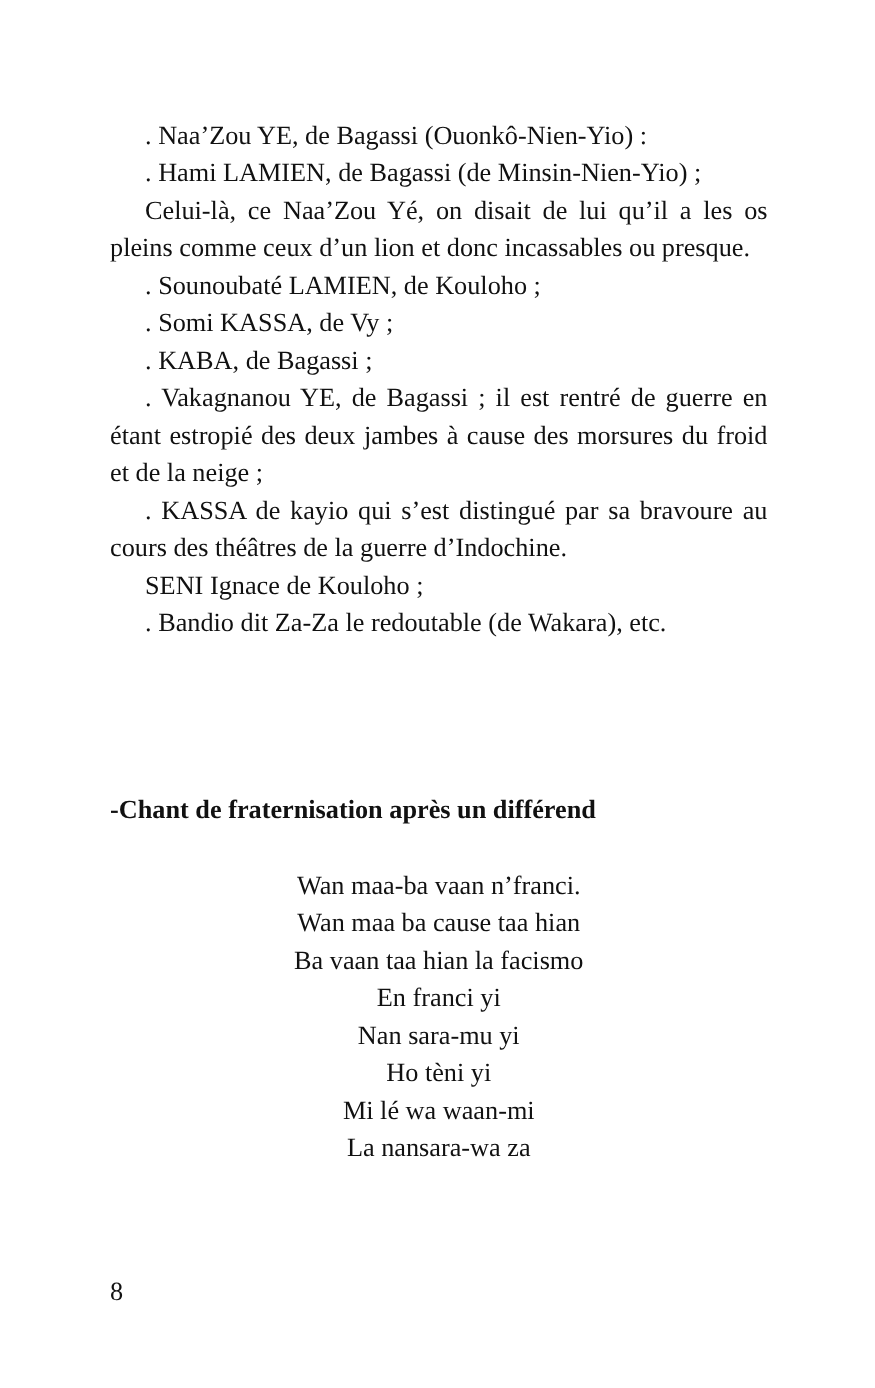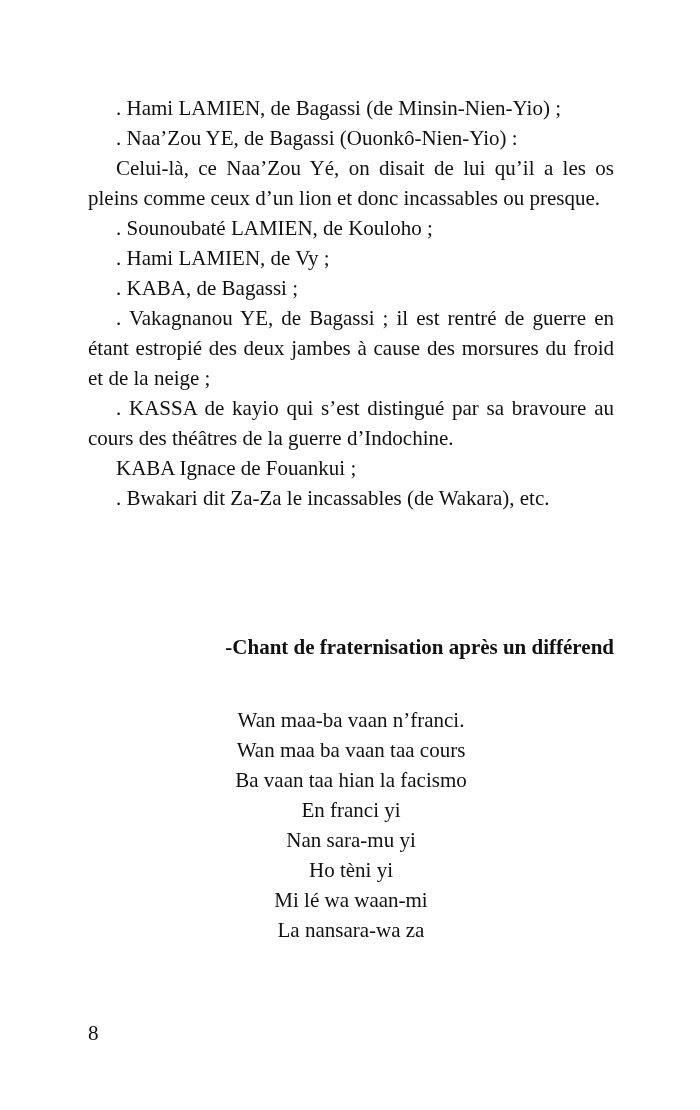--- a/index.html
+++ b/index.html
@@ -9,54 +9,53 @@
   }
   .page { position: absolute; left: 88px; top: 93px; width: 526px; }
   .p {
     font-size: 21px; line-height: 30px; margin: 0;
     text-align: justify;
   }
   .indent { text-indent: 28px; }
   .nojust { text-align: left; }
   .heading {
     position: absolute; left: 88px; top: 632px; width: 526px;
-    text-align: right; font-weight: bold; font-size: 21px; line-height: 30px;
+    text-align: left; font-weight: bold; font-size: 21px; line-height: 30px;
   }
   .poem {
     position: absolute; left: 88px; top: 693px; width: 526px;
     text-align: center;
-    margin-top: 12px;
   }
   .poem div { font-size: 21px; line-height: 30px; }
   .pagenum {
     position: absolute; left: 88px; top: 1018px;
     font-size: 21px; line-height: 30px;
   }
 </style>
 </head>
 <body>
 
 <div class="page">
+  <p class="p indent nojust">. Naa’Zou YE, de Bagassi (Ouonkô-Nien-Yio) :</p>
   <p class="p indent nojust">. Hami LAMIEN, de Bagassi (de Minsin-Nien-Yio) ;</p>
-  <p class="p indent nojust">. Naa’Zou YE, de Bagassi (Ouonkô-Nien-Yio) :</p>
   <p class="p indent">Celui-là, ce Naa’Zou Yé, on disait de lui qu’il a les os pleins comme ceux d’un lion et donc incassables ou presque.</p>
   <p class="p indent nojust">. Sounoubaté LAMIEN, de Kouloho ;</p>
-  <p class="p indent nojust">. Hami LAMIEN, de Vy ;</p>
+  <p class="p indent nojust">. Somi KASSA, de Vy ;</p>
   <p class="p indent nojust">. KABA, de Bagassi ;</p>
   <p class="p indent">. Vakagnanou YE, de Bagassi ; il est rentré de guerre en étant estropié des deux jambes à cause des morsures du froid et de la neige ;</p>
   <p class="p indent">. KASSA de kayio qui s’est distingué par sa bravoure au cours des théâtres de la guerre d’Indochine.</p>
-  <p class="p indent nojust">KABA Ignace de Fouankui ;</p>
-  <p class="p indent nojust">. Bwakari dit Za-Za le incassables (de Wakara), etc.</p>
+  <p class="p indent nojust">SENI Ignace de Kouloho ;</p>
+  <p class="p indent nojust">. Bandio dit Za-Za le redoutable (de Wakara), etc.</p>
 </div>
 
 <div class="heading">-Chant de fraternisation après un différend</div>
 
 <div class="poem">
   <div>Wan maa-ba vaan n’franci.</div>
-  <div>Wan maa ba vaan taa cours</div>
+  <div>Wan maa ba cause taa hian</div>
   <div>Ba vaan taa hian la facismo</div>
   <div>En franci yi</div>
   <div>Nan sara-mu yi</div>
   <div>Ho tèni yi</div>
   <div>Mi lé wa waan-mi</div>
   <div>La nansara-wa za</div>
 </div>
 
 <div class="pagenum">8</div>
 

